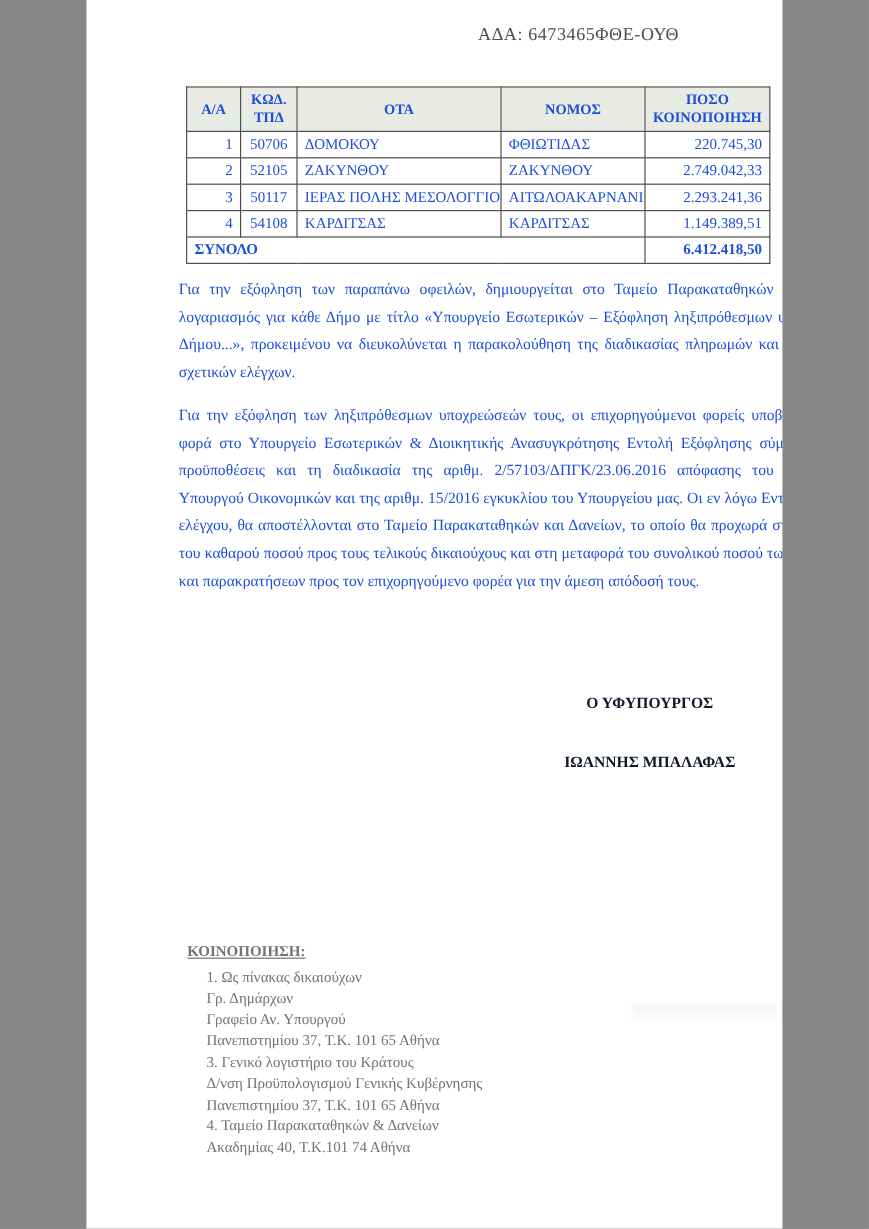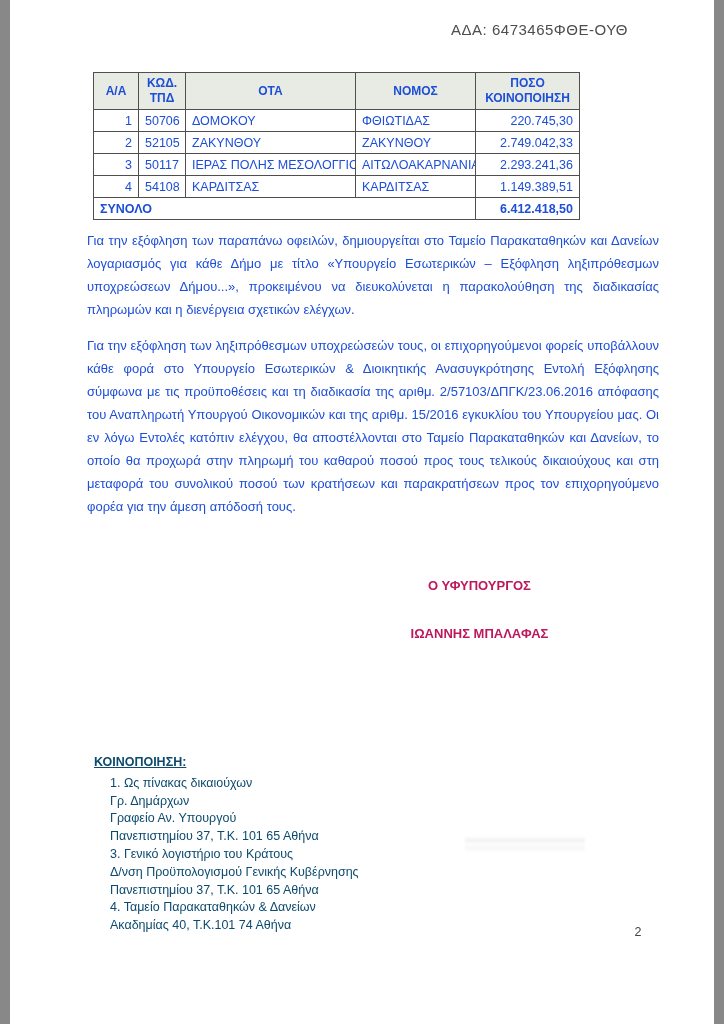--- a/index.html
+++ b/index.html
@@ -1,22 +1,22 @@
 <!DOCTYPE html>
 <html><head>
 <meta charset="utf-8">
 <style>
   html, body { margin: 0; padding: 0; background: #888; }
   .page {
     position: relative;
-    width: 704px;
+    width: 580px;
     height: 1024px;
     margin: 0 auto;
     background: #ffffff;
-    font-family: Liberation Sans, sans-serif;
+    font-family: Liberation Serif, serif;
     color: #333333;
     overflow: hidden;
   }
 
   
   .ada {
     position: absolute;
     top: 21px;
     right: 86px;
     font-size: 15px;
@@ -77,32 +77,32 @@
 
   
   .signature {
     position: absolute;
     left: 352px;
     top: 578px;
     width: 235px;
     text-align: center;
     font-weight: bold;
     font-size: 13px;
-    color: #be185d;
+    color: #0f172a;
   }
   .sig-name { margin-top: 33px; }
 
   
   .distribution {
     position: absolute;
     left: 84px;
-    top: 754px;
+    top: 785px;
     font-size: 12.5px;
     line-height: 17.8px;
-    color: #0c4a6e;
+    color: #737373;
   }
   .dist-heading {
     font-weight: bold;
     text-decoration: underline;
     margin-bottom: 3px;
   }
   .dist-line { padding-left: 16px; }
 
   
   .page-number {

